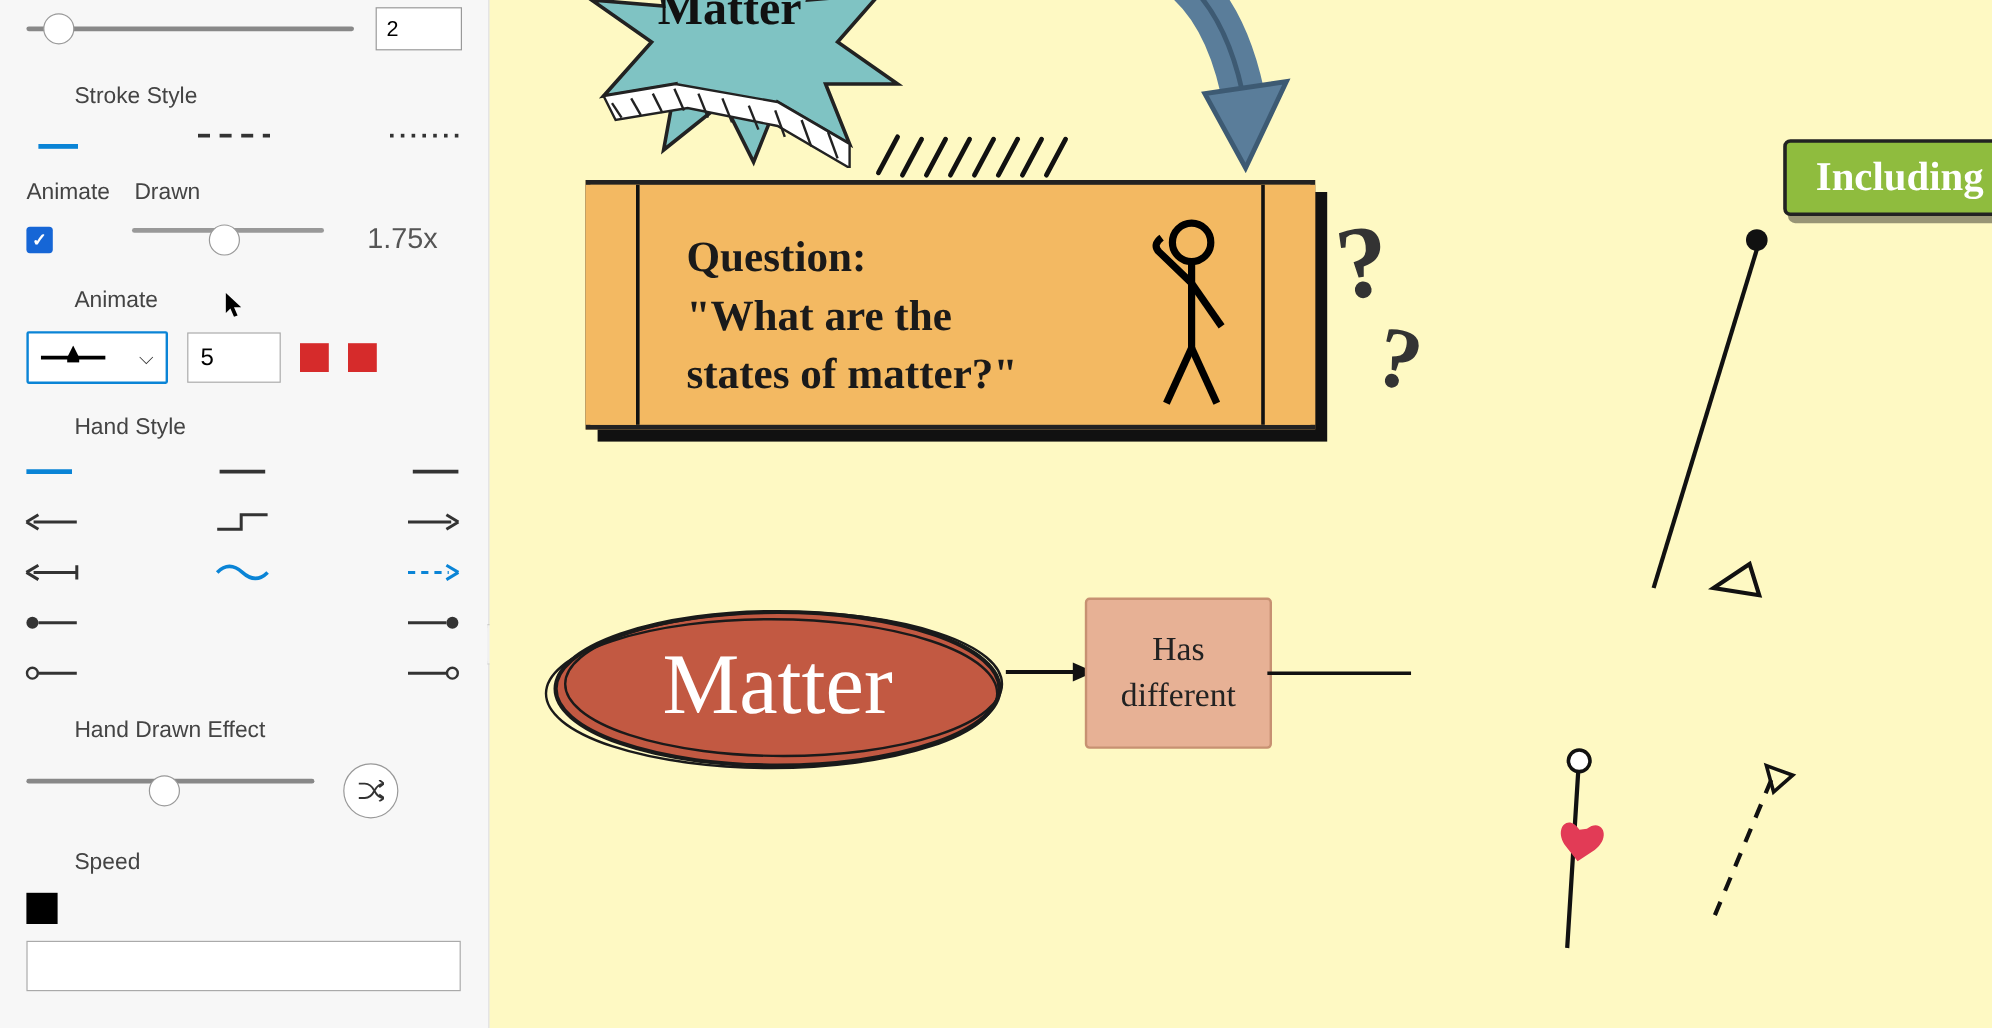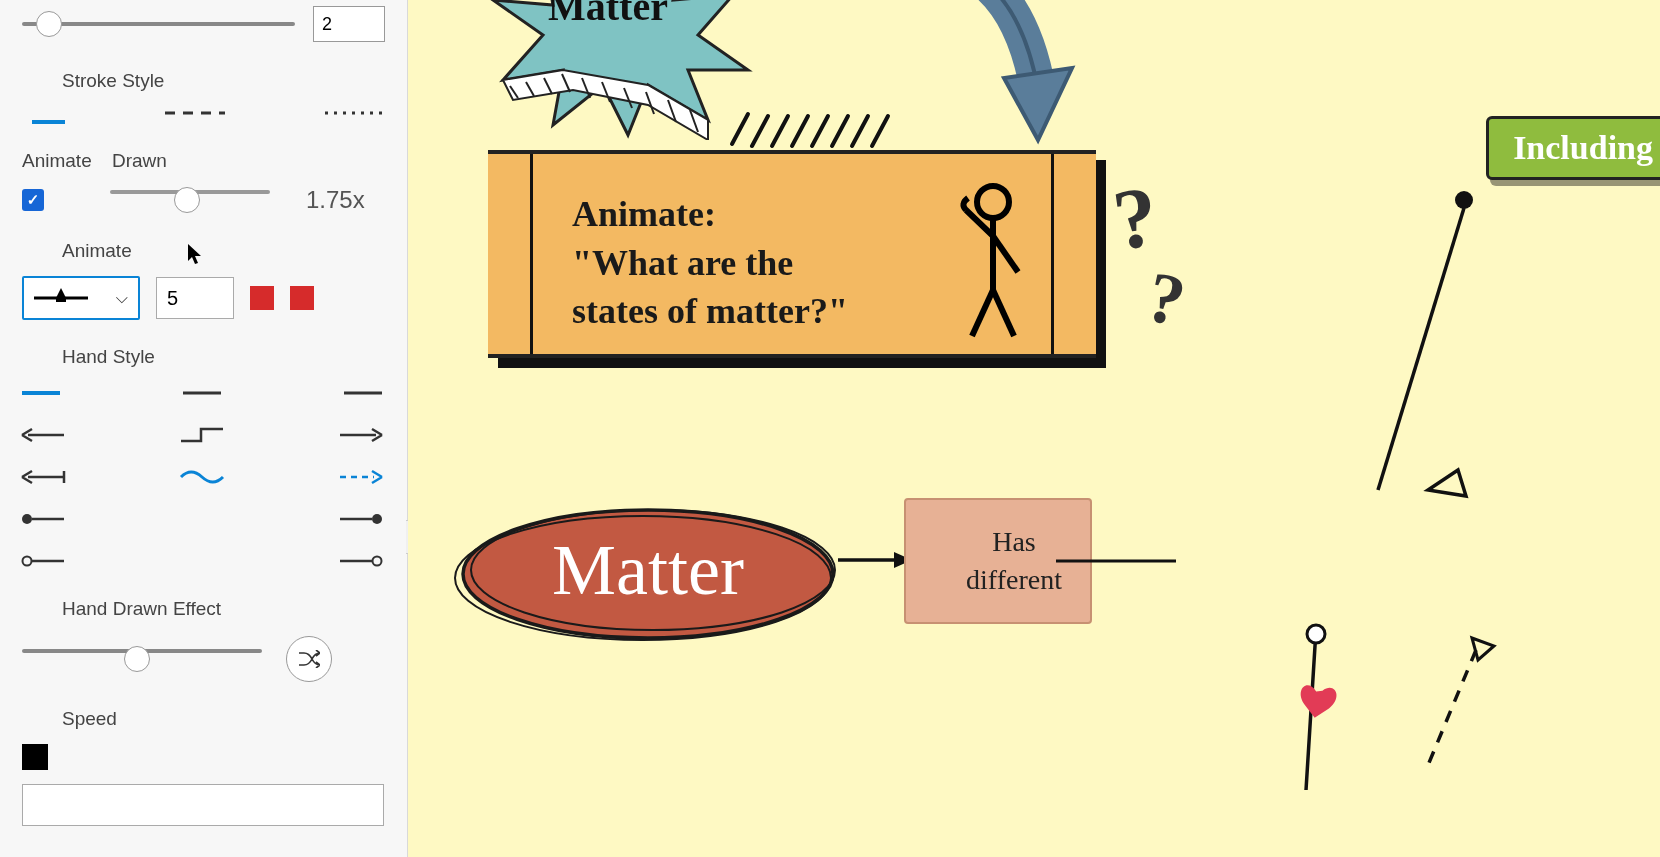--- a/index.html
+++ b/index.html
@@ -72,21 +72,21 @@
 
   .curved-arrow{position:absolute;left:400px;top:-60px;}
   .hatching{position:absolute;left:318px;top:106px;}
   .qmark1{position:absolute;left:706px;top:168px;font-family:Georgia,serif;font-size:86px;font-weight:bold;color:#333;transform:rotate(-8deg);}
   .qmark2{position:absolute;left:740px;top:258px;font-family:Georgia,serif;font-size:72px;font-weight:bold;color:#333;transform:rotate(12deg);}
 
   .including-tag{position:absolute;right:-20px;top:116px;background:#8fbc3e;color:#fff;font-family:'Comic Sans MS',cursive;font-size:34px;font-weight:bold;padding:10px 24px;border:3px solid #222;border-radius:6px;box-shadow:4px 6px 0 rgba(0,0,0,.4);}
 
   .node-matter{position:absolute;left:40px;top:492px;}
   .node-states{position:absolute;left:740px;top:480px;}
-  .has-diff{position:absolute;left:496px;top:498px;width:152px;height:122px;background:#e7b195;display:flex;align-items:center;justify-content:center;text-align:center;font-family:'Comic Sans MS',cursive;font-size:28px;color:#222;line-height:1.35;border-radius:4px;border:2px solid #c79172;padding-left:32px;}
+  .has-diff{position:absolute;left:496px;top:498px;width:152px;height:122px;background:#e7b195;display:flex;align-items:center;justify-content:center;text-align:center;font-family:'Comic Sans MS',cursive;font-size:28px;color:#222;line-height:1.35;border-radius:4px;border:2px solid #c79172;}
   .conn-arrow{position:absolute;}
 
   .hand-font{font-family:'Brush Script MT','Comic Sans MS',cursive;}
 
 </style>
 </head>
 <body>
 
 <div class="app">
 
@@ -291,21 +291,21 @@
       <path d="M40 30 Q200 -20 230 150" fill="none" stroke="#222" stroke-width="40" stroke-opacity="0"></path>
       <path d="M40 30 Q200 -20 230 150" fill="none" stroke="#3d5a73" stroke-width="4"></path>
       <path d="M196 138 L230 200 L264 128 Z" fill="#5a7d9a" stroke="#3d5a73" stroke-width="4"></path>
     </svg>
 
     <div class="q-box">
       <div class="q-rect">
         <div class="q-side-l"></div>
         <div class="q-side-r"></div>
         <div class="q-text">
-          <div>Animate:</div>
+          <div>Question:</div>
           <div>"What are the</div>
           <div>states of matter?"</div>
         </div>
         <svg class="stickman" width="70" height="160">
           <circle cx="35" cy="22" r="16" fill="none" stroke="#000" stroke-width="6"></circle>
           <line x1="35" y1="38" x2="35" y2="110" stroke="#000" stroke-width="6"></line>
           <path d="M35 56 L8 30 M8 30 Q2 24 10 18" fill="none" stroke="#000" stroke-width="6"></path>
           <line x1="35" y1="56" x2="60" y2="92" stroke="#000" stroke-width="6"></line>
           <line x1="35" y1="110" x2="14" y2="156" stroke="#000" stroke-width="6"></line>
           <line x1="35" y1="110" x2="56" y2="156" stroke="#000" stroke-width="6"></line>

